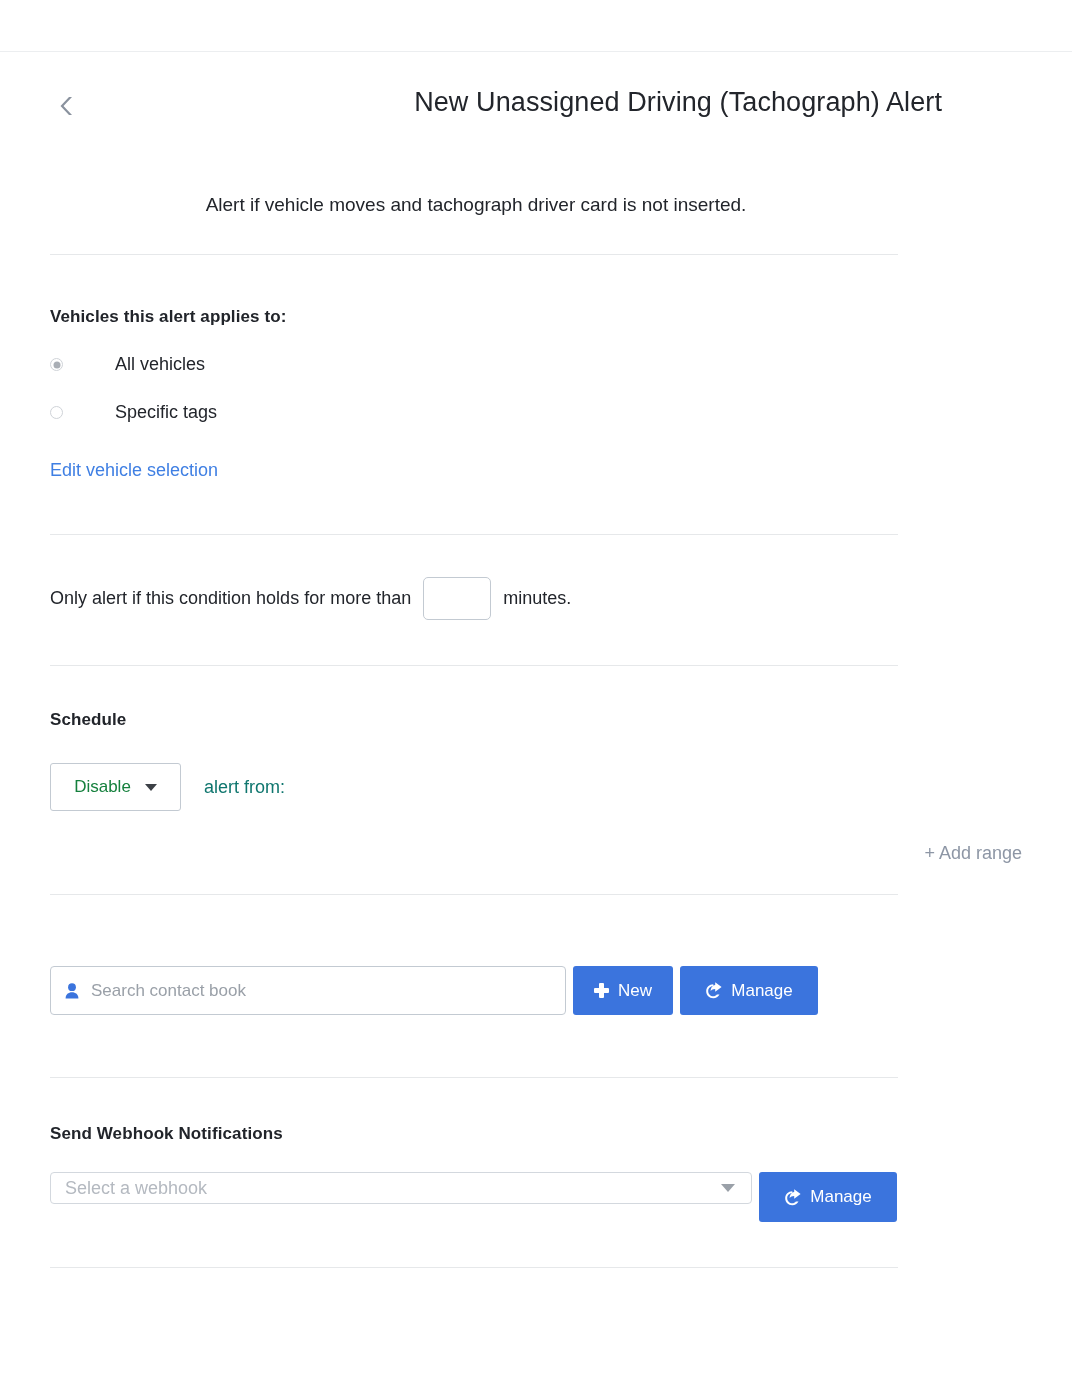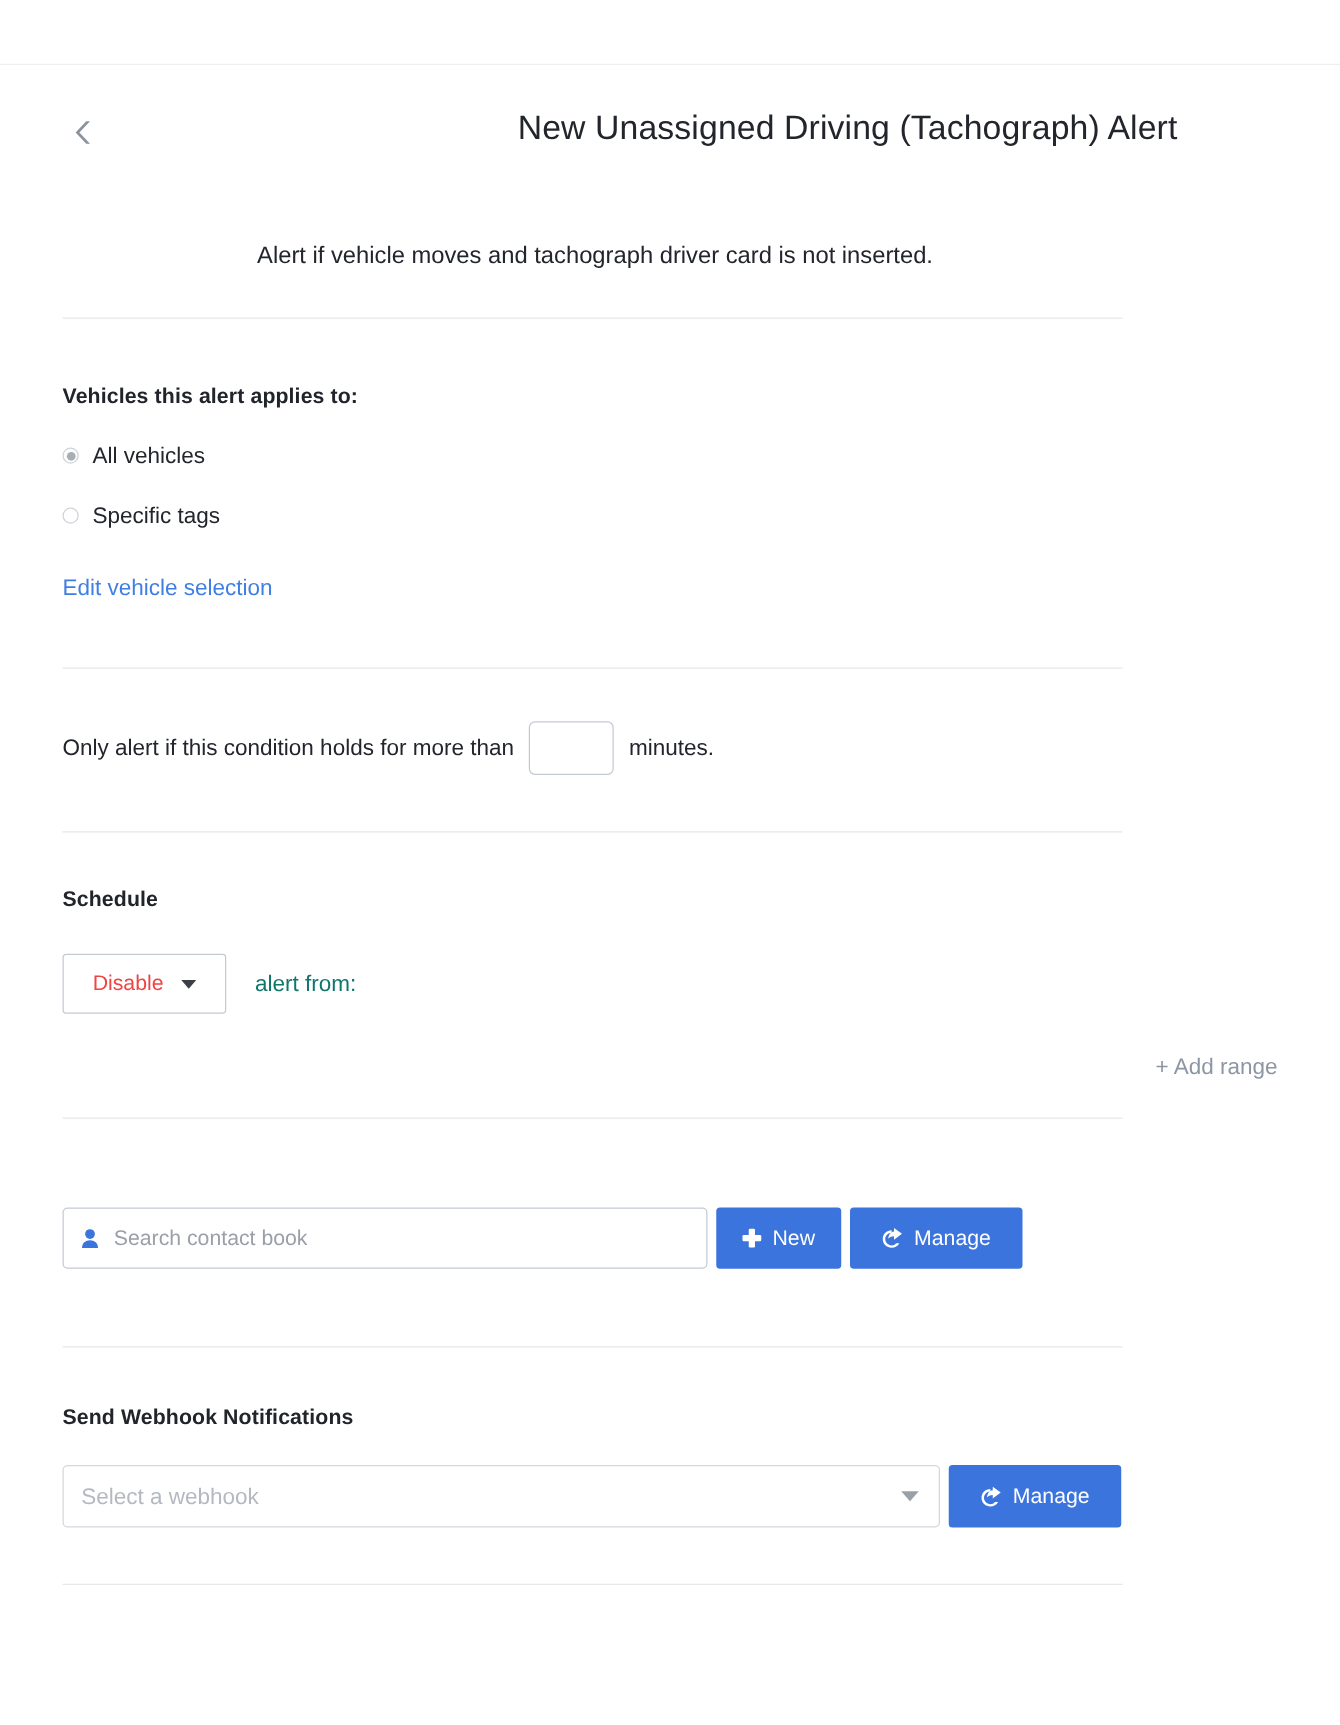--- a/index.html
+++ b/index.html
@@ -88,20 +88,21 @@
     color: #21242a;
     letter-spacing: 0.1px;
   }
 
   
   .radio-row {
     display: flex;
     align-items: center;
     height: 33px;
     cursor: pointer;
+    gap: 41px;
   }
   .radio {
     width: 13px;
     height: 13px;
     border-radius: 50%;
     border: 1px solid #cfd3d8;
     background: #fff;
     margin-right: 11px;
     flex: none;
     position: relative;
@@ -162,21 +163,21 @@
     border-radius: 3px;
     background: #fff;
     display: flex;
     align-items: center;
     justify-content: center;
     gap: 14px;
     cursor: pointer;
   }
   .select-box .sel-text {
     font-size: 17px;
-    color: #ef4444;
+    color: #15803d;
   }
   .caret {
     width: 0; height: 0;
     border-left: 6px solid transparent;
     border-right: 6px solid transparent;
     border-top: 7px solid #3c4046;
   }
   .caret.light {
     border-left-width: 7px;
     border-right-width: 7px;
@@ -259,21 +260,21 @@
     border-radius: 1px;
   }
   .plus-icon::before { left: 0; top: 5px; width: 15px; height: 5px; }
   .plus-icon::after { top: 0; left: 5px; height: 15px; width: 5px; }
   .share-icon { width: 17px; height: 17px; flex: none; }
 
   
   .webhook-wrap {
     position: relative;
     width: 702px;
-    height: 50px;
+    height: 32px;
   }
   .webhook-select {
     width: 100%;
     height: 100%;
     border: 1px solid #d3d8de;
     border-radius: 4px;
     background: #fff;
     display: flex;
     align-items: center;
     padding: 0 14px;

